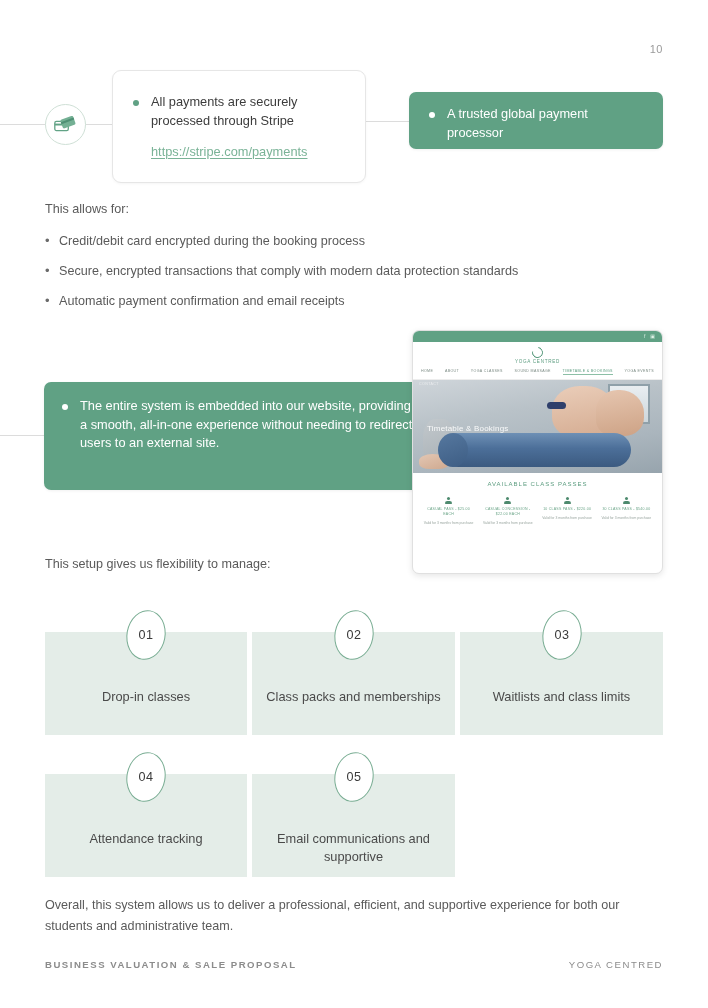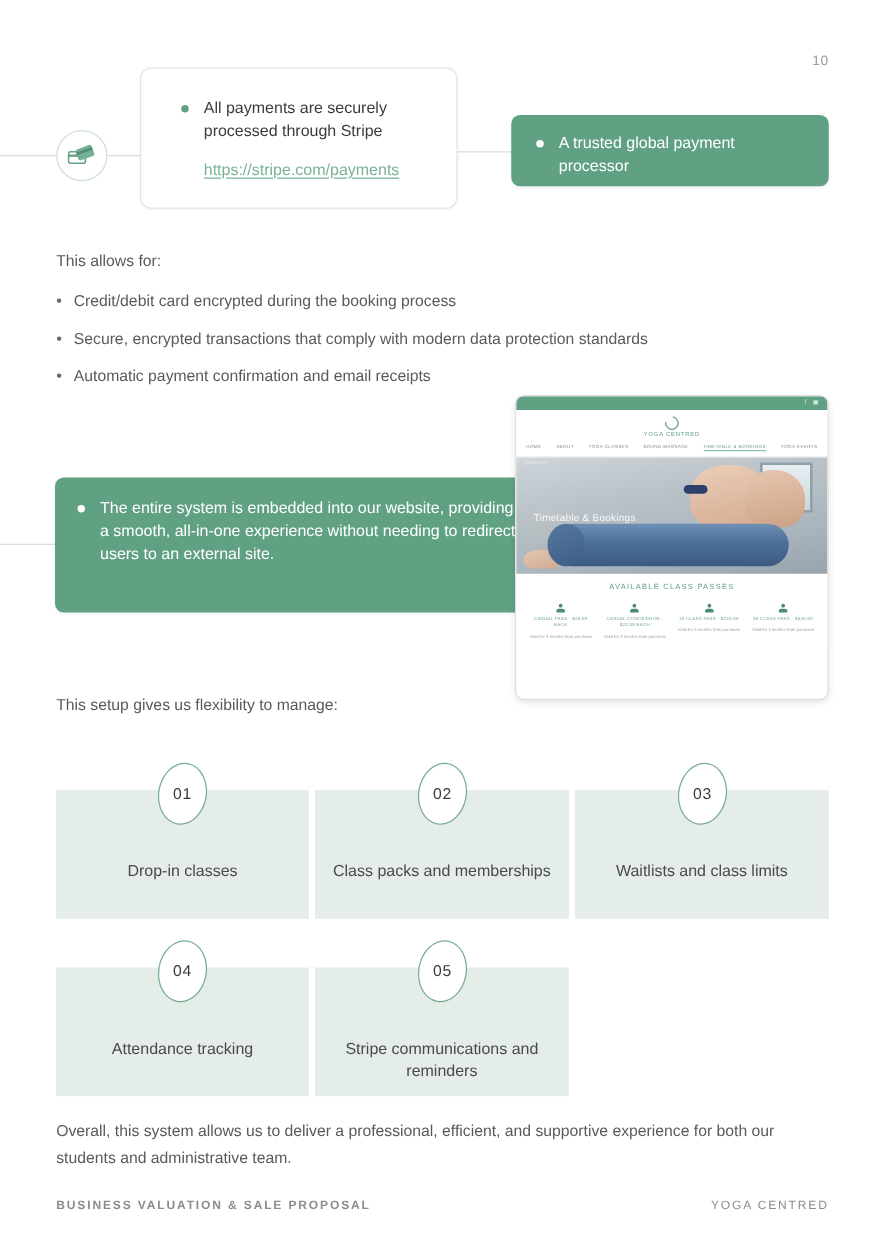--- a/index.html
+++ b/index.html
@@ -21,25 +21,25 @@
   .line { position: absolute; height: 1px; background: #dcdcdc; }
 
   
   .card-icon-circle {
     position: absolute; left: 45px; top: 104px;
     width: 41px; height: 41px; border-radius: 50%;
     background: #fff; border: 1px solid #cfe0d6;
     display: flex; align-items: center; justify-content: center;
   }
   .card-white {
-    position: absolute; left: 112px; top: 54px;
+    position: absolute; left: 112px; top: 70px;
     width: 254px; height: 113px;
     background: #fff; border: 1px solid #e6e6e6; border-radius: 9px;
     box-shadow: 0 1px 3px rgba(0,0,0,.045);
-    padding: 22px 20px 0 32px;
+    padding: 22px 20px 0 20px;
   }
   .bullet-row { display: flex; align-items: flex-start; }
   .dot {
     flex: 0 0 auto; width: 6px; height: 6px; border-radius: 50%;
     background: #60a184; margin-top: 7px; margin-right: 12px;
   }
   .white-card-text {
     font-size: 12.8px; line-height: 18.5px; color: #3c3c3c;
   }
   .stripe-link {
@@ -83,21 +83,21 @@
   .card-green-mid {
     position: absolute; left: 44px; top: 382px;
     width: 388px; height: 108px;
     background: #60a184; border-radius: 7px;
     padding: 15px 18px 0 18px;
     box-shadow: 0 1px 3px rgba(0,0,0,.06);
   }
 
   
   .mockup {
-    position: absolute; left: 412px; top: 316px;
+    position: absolute; left: 412px; top: 330px;
     width: 251px; height: 244px;
     background: #fff; border-radius: 7px;
     border: 1px solid #e0e0e0;
     box-shadow: 0 2px 6px rgba(0,0,0,.10);
     overflow: hidden;
   }
   .mk-topbar {
     height: 11px; background: #60a184;
     display: flex; align-items: center; justify-content: flex-end;
     padding-right: 7px; gap: 5px;
@@ -384,20 +384,20 @@
     <div class="badge">
         <span>04</span>
       </div>
     <div class="label">Attendance tracking</div>
   </div>
 
   <div class="num-card" style="left:252px;top:774px;width:203px;height:103px;">
     <div class="badge">
         <span>05</span>
       </div>
-    <div class="label">Stripe communications and reminders</div>
+    <div class="label">Email communications and supportive</div>
   </div>
 
   <div class="closing">Overall, this system allows us to deliver a professional, efficient, and supportive experience for both our students and administrative team.</div>
   <div class="footer-left">BUSINESS VALUATION &amp; SALE PROPOSAL</div>
   <div class="footer-right">YOGA CENTRED</div>
 
 </div>
 
 </body></html>

